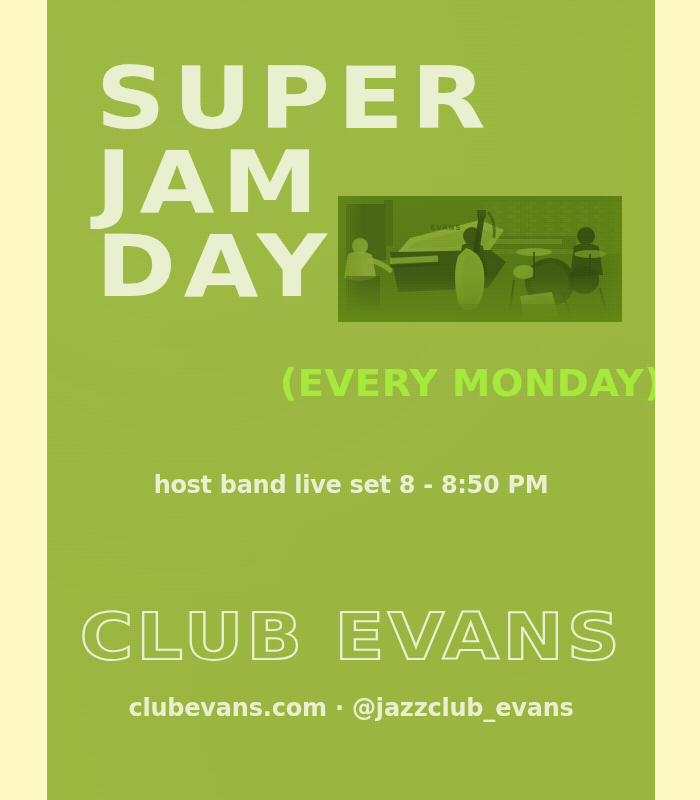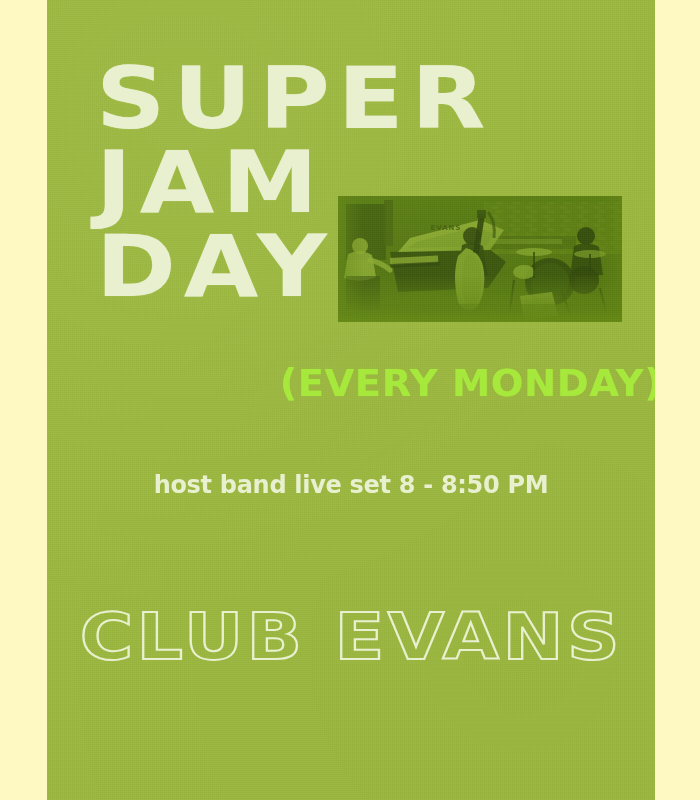--- a/index.html
+++ b/index.html
@@ -284,15 +284,18 @@
     </div>
 
     <div id="schedule">
       <span class="sched-line small">host band live set 8 - 8:50 PM</span>
     </div>
 
     <div id="clubname">
       <span class="outline">CLUB EVANS</span>
     </div>
 
+    <div id="footer">
+      <span class="txt">clubevans.com · @jazzclub_evans</span>
+    </div>
 
   </div>
 </div>
 
 </body></html>

